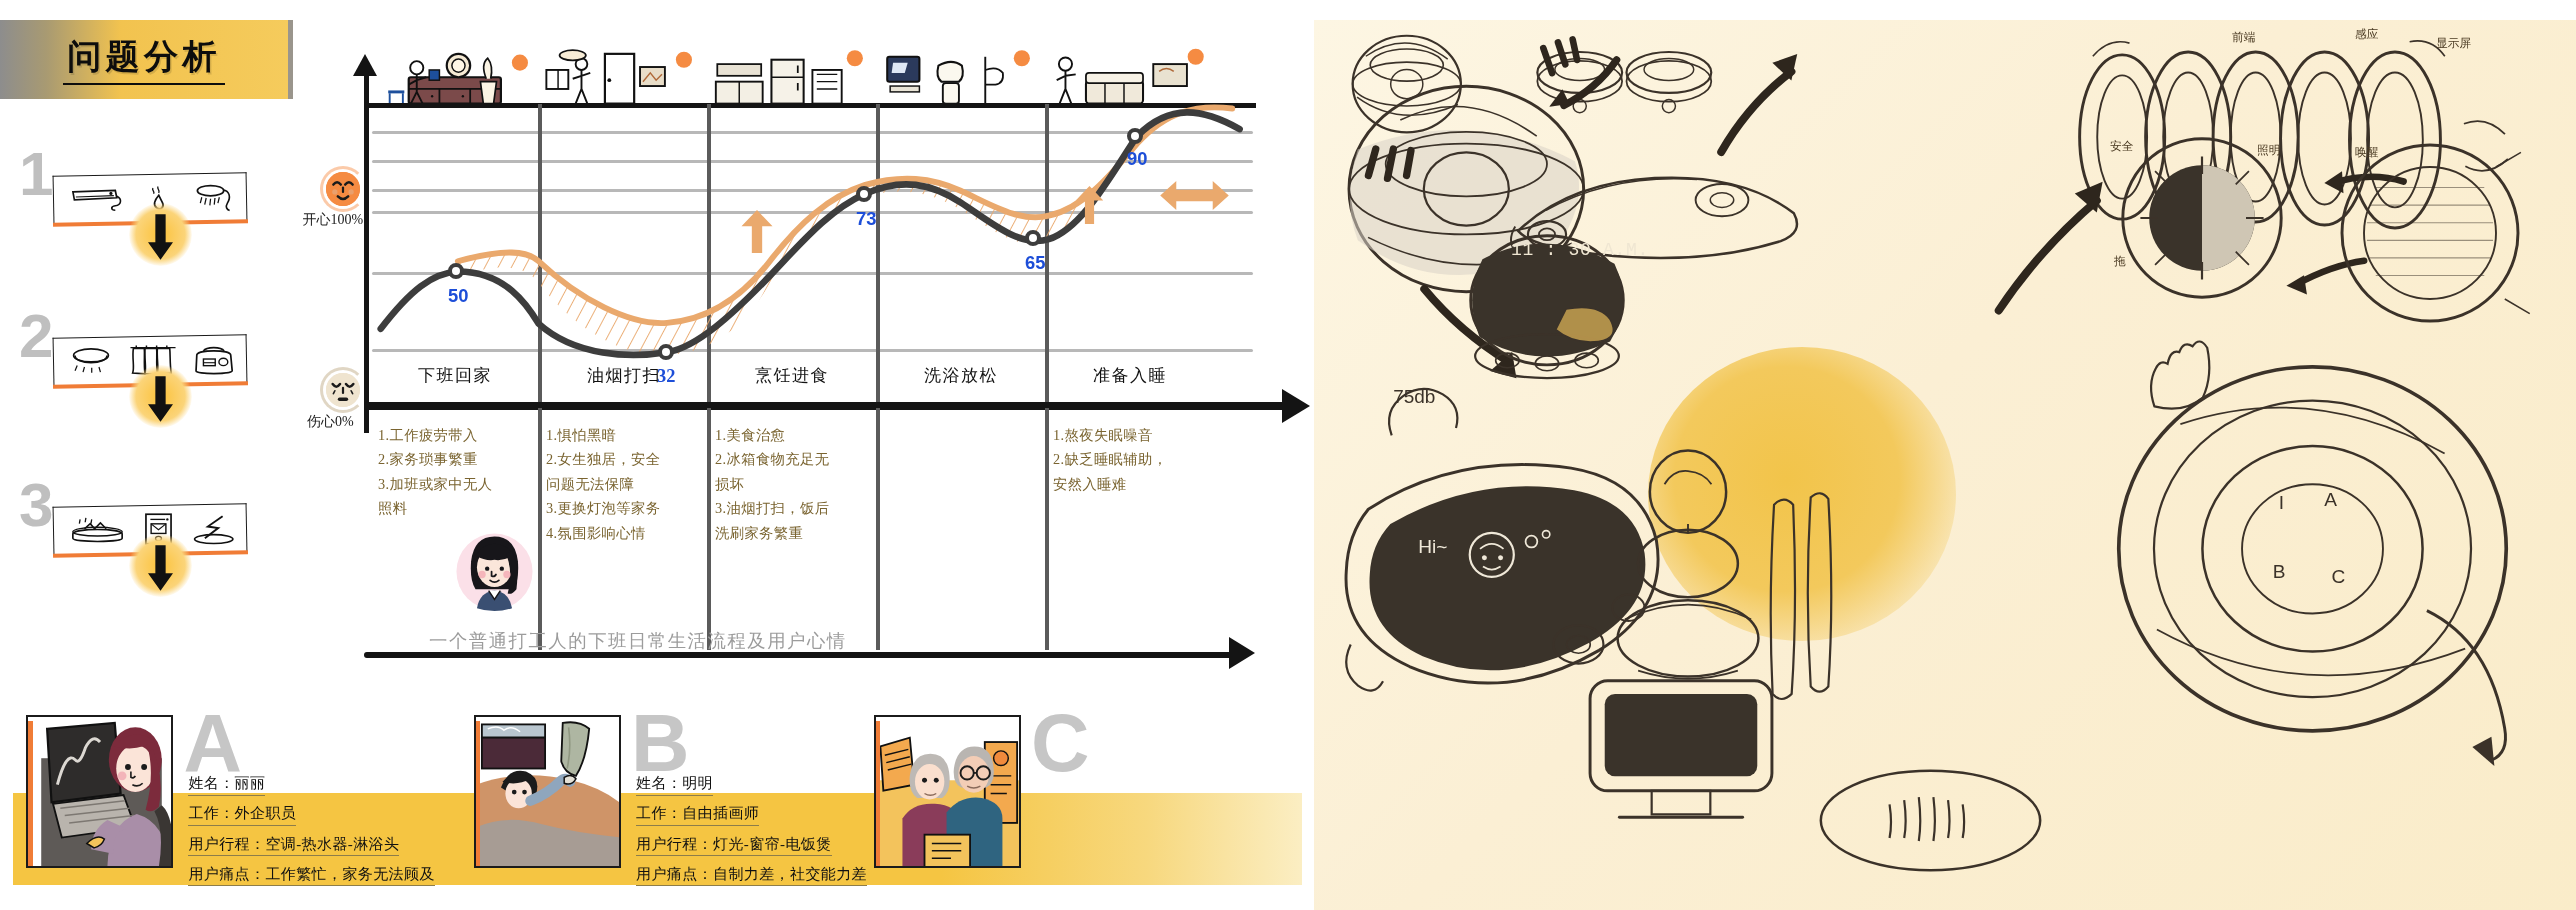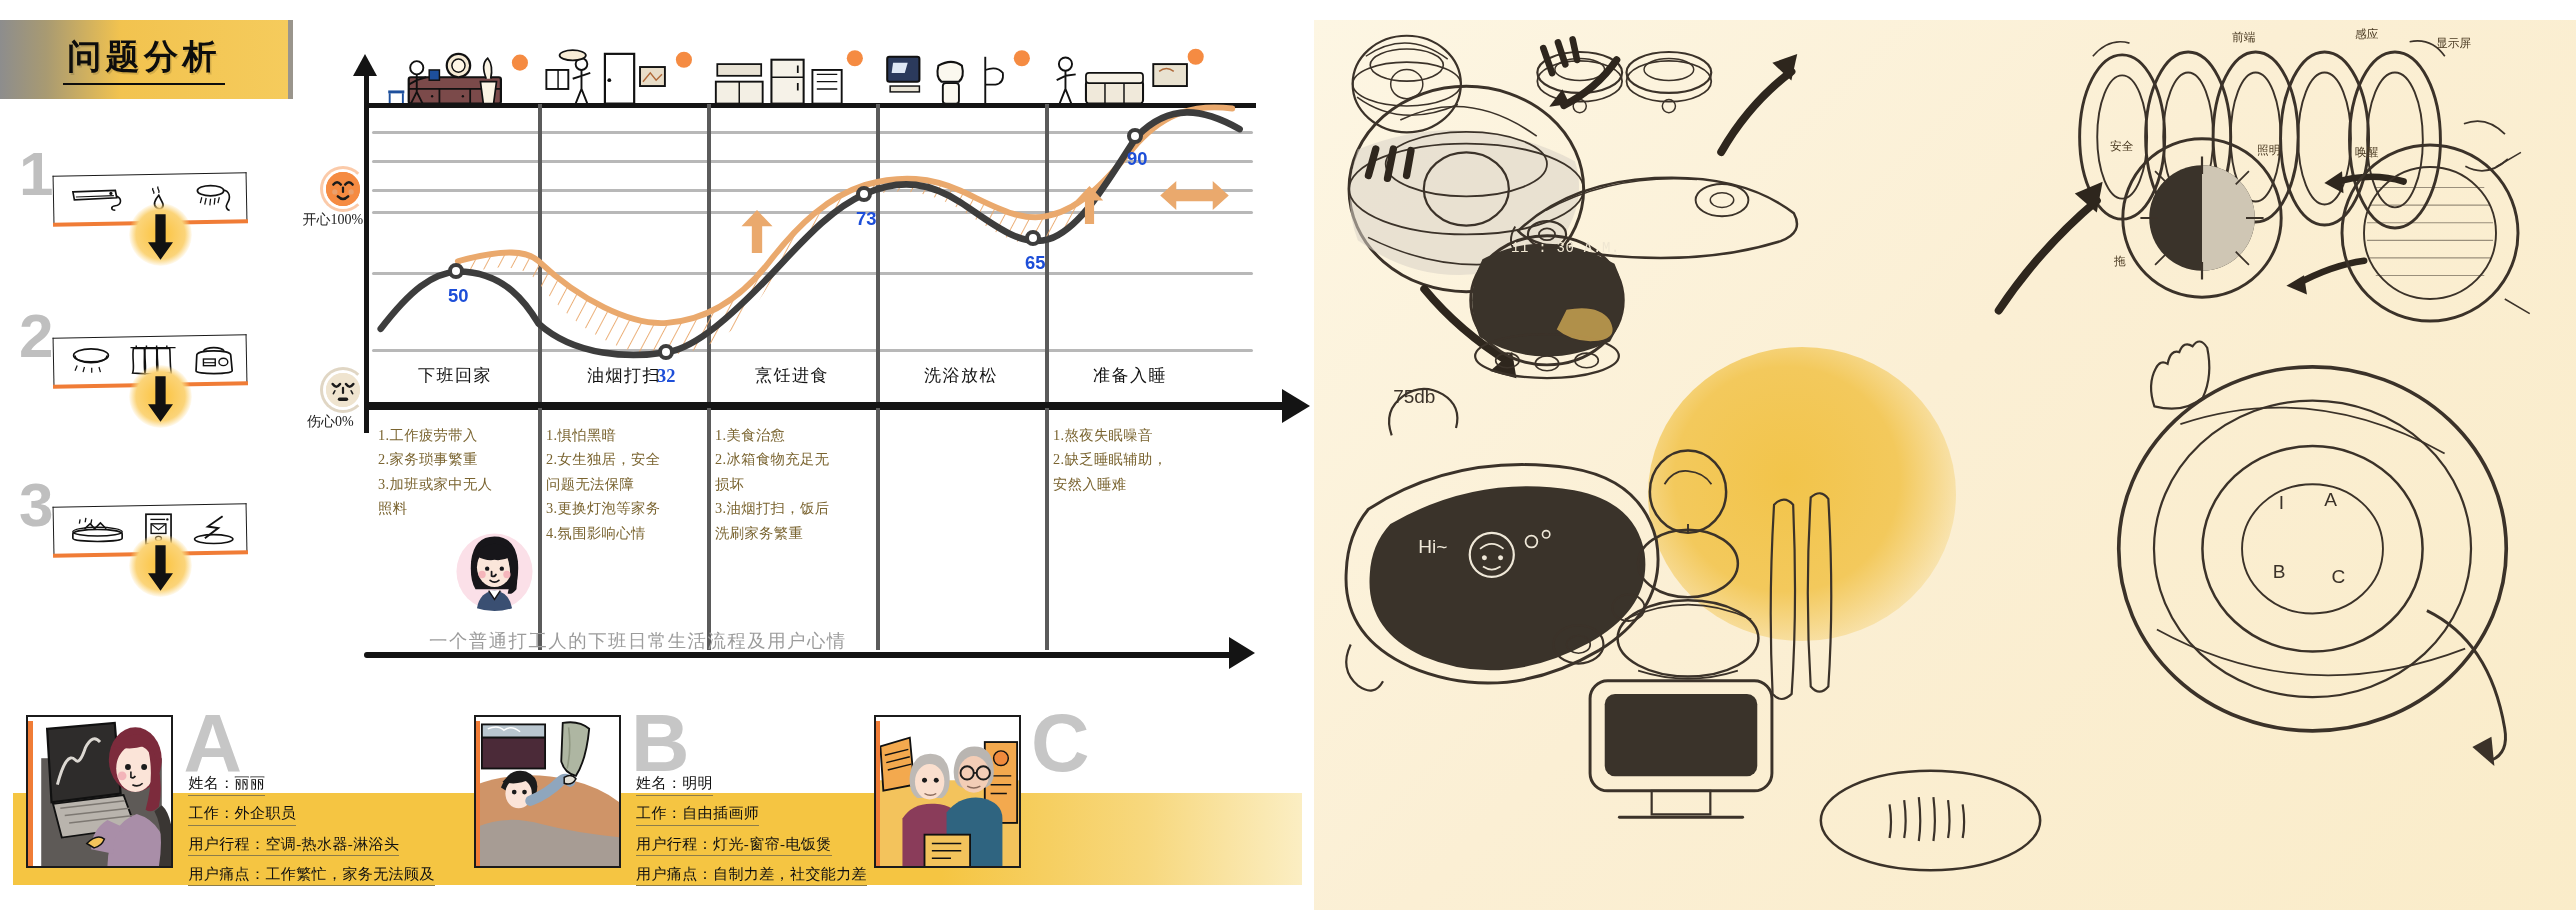--- a/index.html
+++ b/index.html
@@ -174,21 +174,21 @@
   }
   #sketch-title {
     position: absolute; left: 389px; top: 382px;
     font-size: 38px; font-weight: 700; letter-spacing: 4.4px; color: #0d0d0d;
     border-bottom: 2.9px solid #0d0d0d; padding-bottom: 4.4px;
   }
   .sk { position: absolute; }
   .sk svg { display: block; overflow: visible; }
   .clocktime {
     position: absolute; left: 197px; top: 220px;
-    font-size: 14px; color: #efe6d2; font-family: "Liberation Mono", monospace;
+    font-size: 18px; color: #efe6d2; font-family: "Liberation Mono", monospace;
     letter-spacing: 0.7px;
   }
   .sk-note {
     position: absolute; font-size: 11.7px; color: #4a3a22;
     font-family: "Liberation Serif", serif; white-space: nowrap;
   }
 </style>
 </head>
 <body>
 

